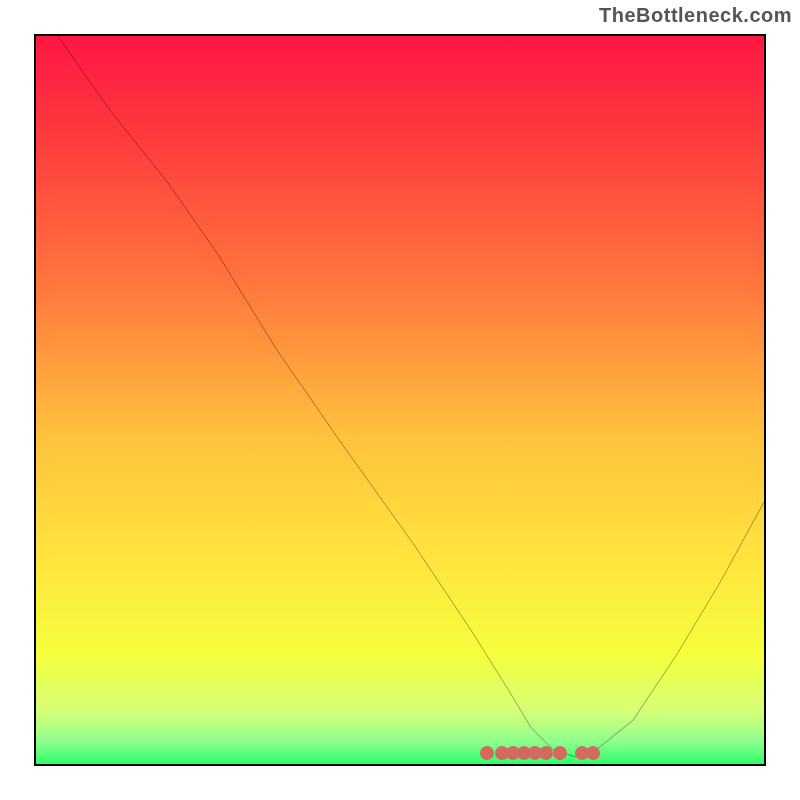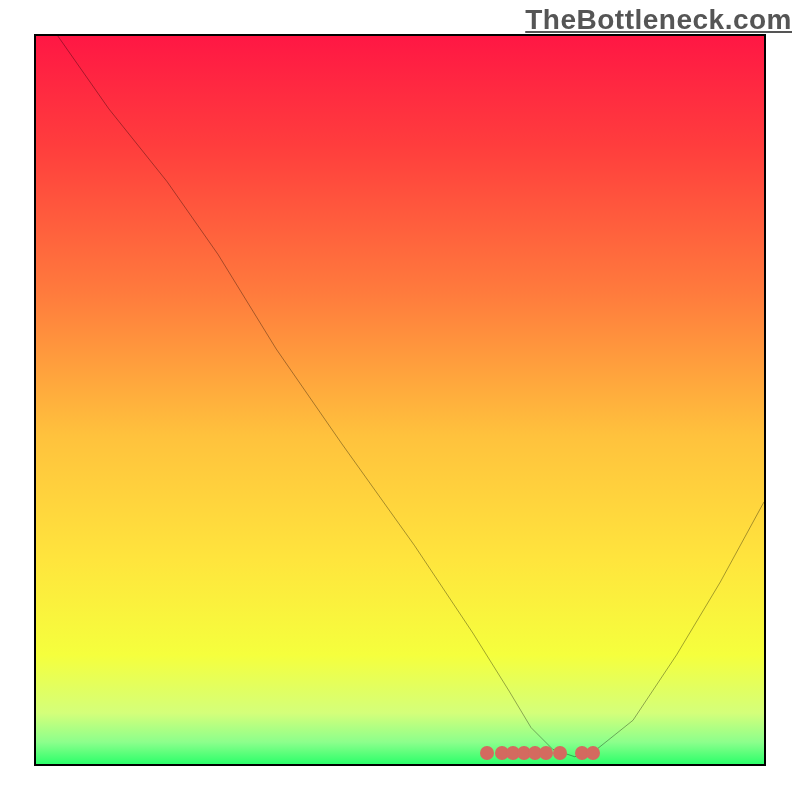--- a/index.html
+++ b/index.html
@@ -13,24 +13,23 @@
   .container {
     position: relative;
     width: 800px;
     height: 800px;
   }
   .watermark {
     position: absolute;
     top: 4px;
     right: 8px;
     color: #555555;
-    font-size: 28px;
+    font-size: 20px;
     font-weight: 600;
     letter-spacing: 0.5px;
-    text-decoration: underline;
   }
   .plot-area {
     position: absolute;
     left: 34px;
     top: 34px;
     width: 732px;
     height: 732px;
     border: 2px solid #000000;
     box-sizing: border-box;
     overflow: hidden;

